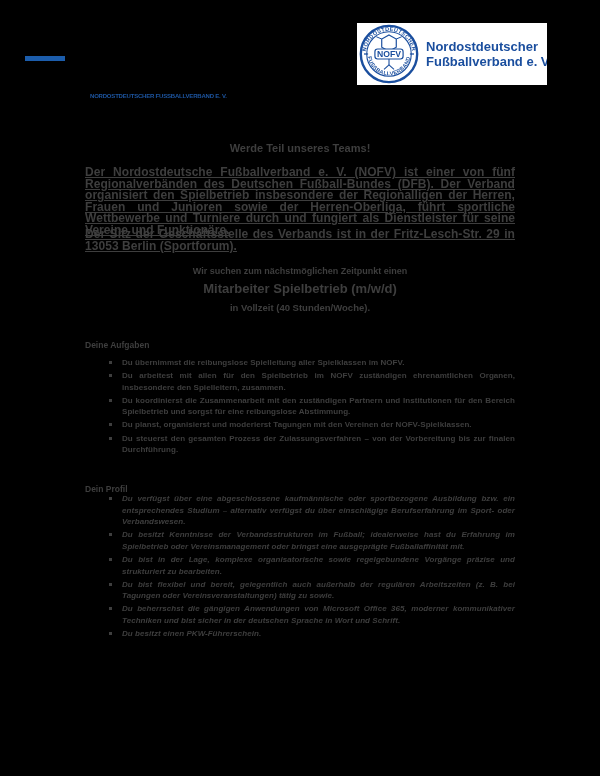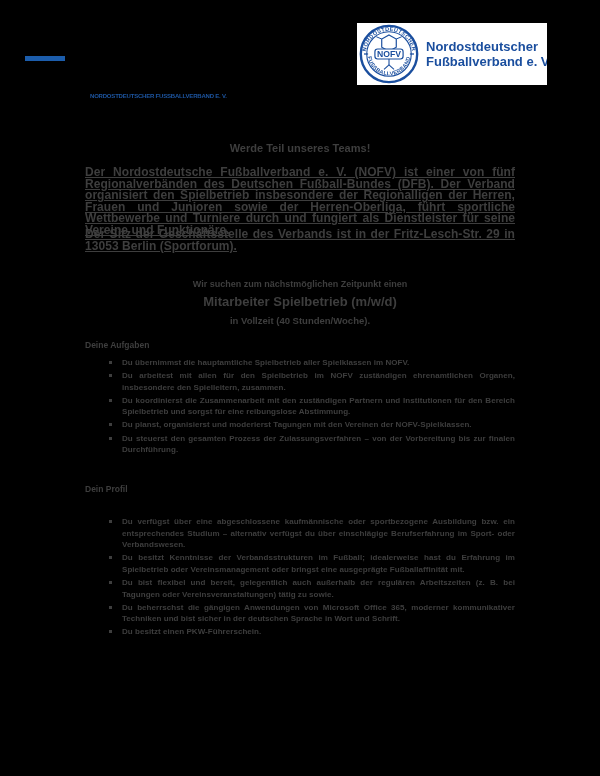--- a/index.html
+++ b/index.html
@@ -39,33 +39,33 @@
   
   .col{position:absolute;left:85px;width:430px;color:#3e3e3e;font-weight:bold;}
   .doc-title{
     top:140px;text-align:center;font-size:11px;line-height:16px;
   }
   .para{
     font-size:12px;line-height:11.6px;text-align:justify;letter-spacing:0.05px;text-decoration:underline;
   }
   .p-intro{top:167px;}
   .p-location{top:229px;}
-  .vacancy{top:277px;text-align:center;}
+  .vacancy{top:264px;text-align:center;}
   .vacancy .v1{font-size:9px;line-height:15px;}
   .vacancy .v2{font-size:13px;line-height:20px;}
   .vacancy .v3{font-size:9.5px;line-height:18px;}
   .sec-heading{font-size:8.5px;line-height:12px;}
   .h-tasks{top:339px;}
   .h-profile{top:483px;}
   .bullets{
     list-style:none;margin:0;padding:0;
     font-size:8px;line-height:11.6px;letter-spacing:0.05px;
   }
   .l-tasks{top:357px;}
-  .l-profile{top:516px;}
+  .l-profile{top:493px;font-style:italic;}
   .bullets li{
     position:relative;padding-left:37px;margin:0 0 1.5px 0;text-align:justify;
   }
   .bullets li::before{
     content:"";position:absolute;left:24px;top:4px;width:3px;height:3px;
     background:#3e3e3e;
   }
 </style>
 </head>
 <body>
@@ -112,27 +112,28 @@
 <div class="col para p-location">Der Sitz der Geschäftsstelle des Verbands ist in der Fritz-Lesch-Str. 29 in 13053 Berlin (Sportforum).</div>
 
 <div class="col vacancy">
   <div class="v1">Wir suchen zum nächstmöglichen Zeitpunkt einen</div>
   <div class="v2">Mitarbeiter Spielbetrieb (m/w/d)</div>
   <div class="v3">in Vollzeit (40 Stunden/Woche).</div>
 </div>
 
 <div class="col sec-heading h-tasks">Deine Aufgaben</div>
 <ul class="col bullets l-tasks">
-  <li>Du übernimmst die hauptamtliche Spielbetrieb aller Spielklassen im NOFV.</li>
+  <li>Du übernimmst die reibungslose Spielleitung aller Spielklassen im NOFV.</li>
   <li>Du arbeitest mit allen für den Spielbetrieb im NOFV zuständigen ehrenamtlichen Organen, insbesondere den Spielleitern, zusammen.</li>
   <li>Du koordinierst die Zusammenarbeit mit den zuständigen Partnern und Institutionen für den Bereich Spielbetrieb und sorgst für eine reibungslose Abstimmung.</li>
   <li>Du planst, organisierst und moderierst Tagungen mit den Vereinen der NOFV-Spielklassen.</li>
   <li>Du steuerst den gesamten Prozess der Zulassungsverfahren – von der Vorbereitung bis zur finalen Durchführung.</li>
 </ul>
 
 <div class="col sec-heading h-profile">Dein Profil</div>
 <ul class="col bullets l-profile">
   <li>Du verfügst über eine abgeschlossene kaufmännische oder sportbezogene Ausbildung bzw. ein entsprechendes Studium – alternativ verfügst du über einschlägige Berufserfahrung im Sport- oder Verbandswesen.</li>
   <li>Du besitzt Kenntnisse der Verbandsstrukturen im Fußball; idealerweise hast du Erfahrung im Spielbetrieb oder Vereinsmanagement oder bringst eine ausgeprägte Fußballaffinität mit.</li>
+  <li>Du bist in der Lage, komplexe organisatorische sowie regelgebundene Vorgänge präzise und strukturiert zu bearbeiten.</li>
   <li>Du bist flexibel und bereit, gelegentlich auch außerhalb der regulären Arbeitszeiten (z. B. bei Tagungen oder Vereinsveranstaltungen) tätig zu sowie.</li>
   <li>Du beherrschst die gängigen Anwendungen von Microsoft Office 365, moderner kommunikativer Techniken und bist sicher in der deutschen Sprache in Wort und Schrift.</li>
   <li>Du besitzt einen PKW-Führerschein.</li>
 </ul>
 
 </body></html>

